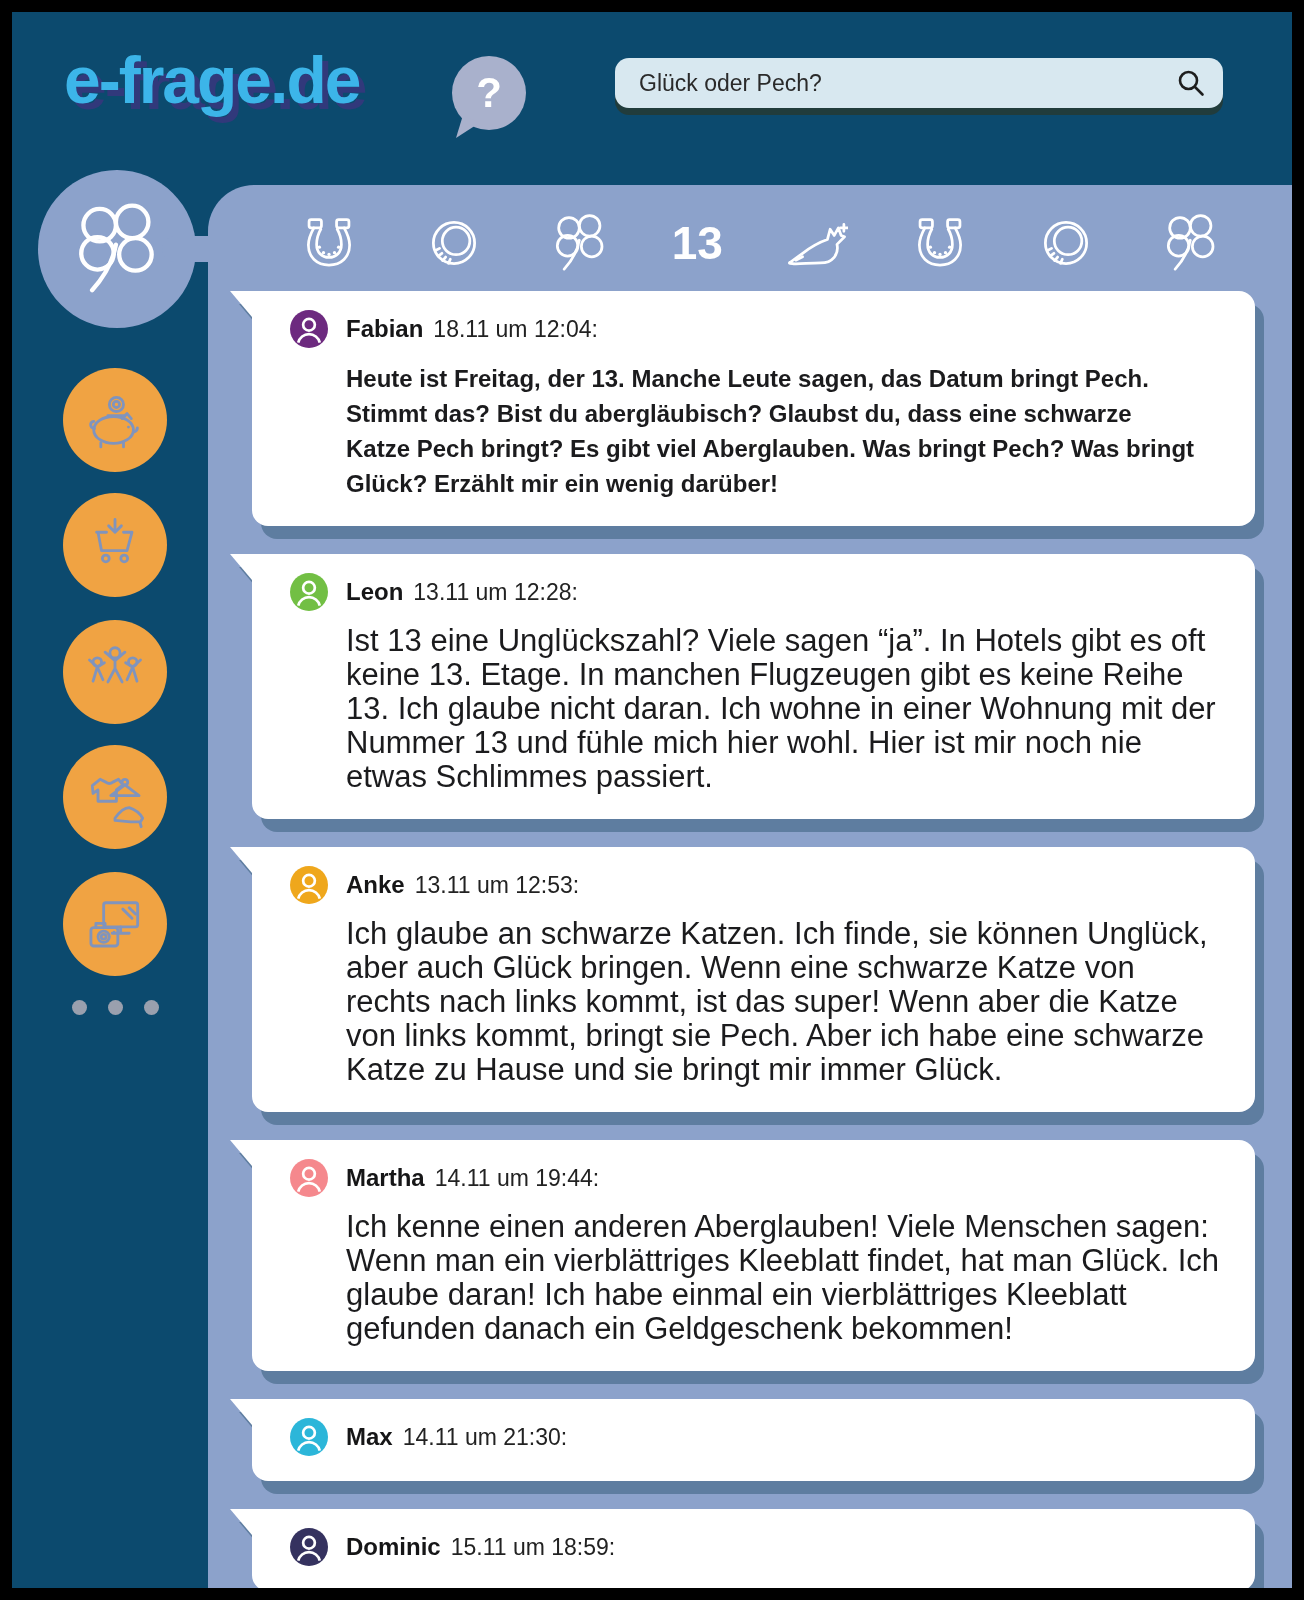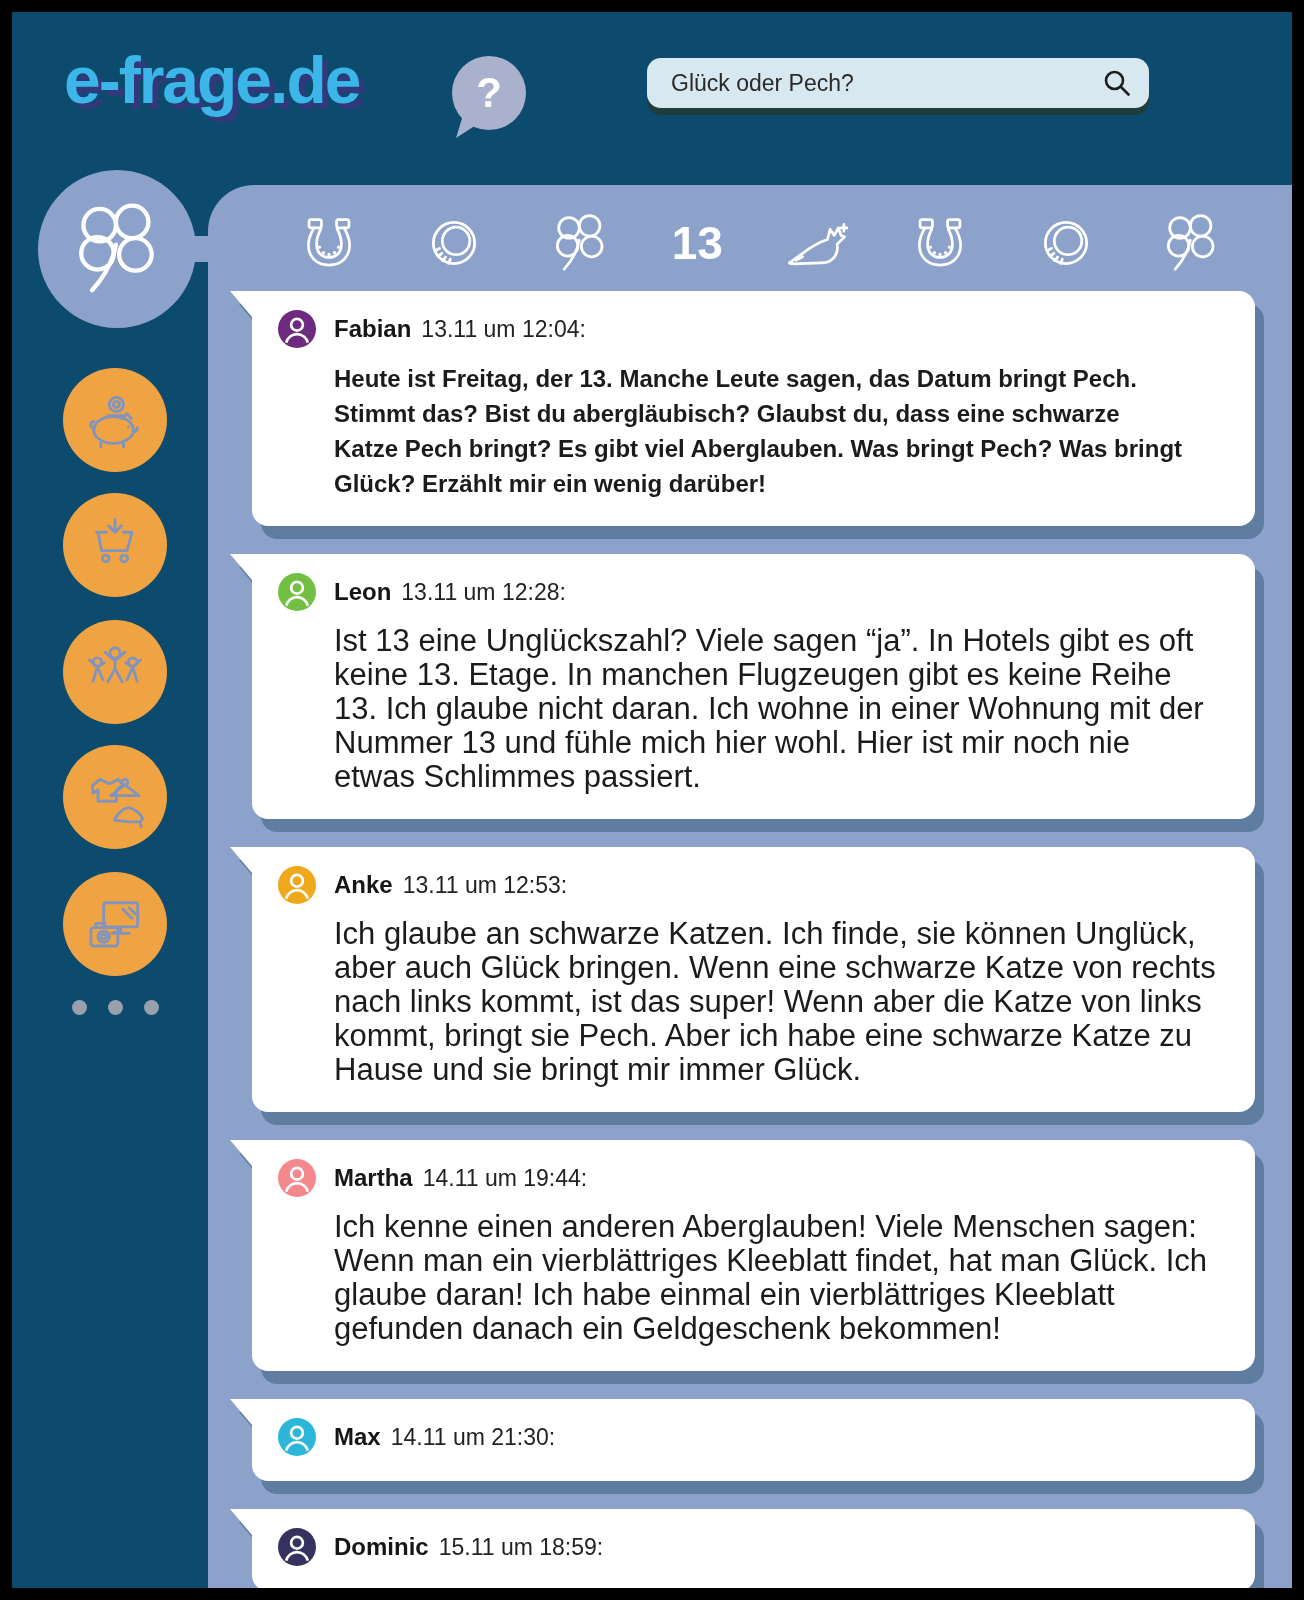--- a/index.html
+++ b/index.html
@@ -10,21 +10,21 @@
   }
   .page{position:absolute;left:12px;top:12px;width:1280px;height:1576px;background:#0c4a6e;overflow:hidden;}
 
   
   .logo{position:absolute;left:52px;top:30px;font-size:66px;font-weight:bold;letter-spacing:-2px;
         color:#3cb5e9;text-shadow:6px 6px 0 #31397b;cursor:pointer;}
   .qbubble{position:absolute;left:440px;top:44px;width:74px;height:74px;background:#a9b1cc;border-radius:50%;
            display:flex;align-items:center;justify-content:center;color:#fff;font-size:42px;font-weight:bold;}
   .qbubble::after{content:"";position:absolute;left:4px;bottom:-8px;width:24px;height:22px;background:#a9b1cc;
            clip-path:polygon(0 100%,28% 0,100% 30%);}
-  .searchbar{position:absolute;left:635px;top:46px;width:502px;height:50px;background:#d8e8f0;border-radius:14px;
+  .searchbar{position:absolute;left:603px;top:46px;width:608px;height:50px;background:#d8e8f0;border-radius:14px;
            box-shadow:0 7px 0 rgba(60,45,0,.45);display:flex;align-items:center;padding:0 16px 0 22px;box-sizing:border-box;justify-content:center;}
   .searchbar input{flex:1;background:transparent;border:none;outline:none;font-size:23px;color:#2a2a2a;
            font-family:inherit;}
   .search-ico{width:32px;height:32px;flex:0 0 auto;cursor:pointer;}
 
   
   .big-circle{position:absolute;left:26px;top:158px;width:158px;height:158px;border-radius:50%;background:#8ca2cb;
            display:flex;align-items:center;justify-content:center;cursor:pointer;}
   .connector{position:absolute;left:150px;top:224px;width:60px;height:26px;background:#8ca2cb;border-radius:13px;}
   .side-item{position:absolute;left:51px;width:104px;height:104px;border-radius:50%;background:#f0a343;
@@ -36,21 +36,21 @@
   
   .panel{position:absolute;left:196px;top:173px;right:0;bottom:0;background:#8ca2cb;border-top-left-radius:46px;}
   .banner{position:absolute;left:60px;right:40px;top:18px;height:80px;display:flex;align-items:center;
            justify-content:space-between;padding:0 28px;}
   .banner svg{width:66px;height:66px;}
   .banner .num{color:#fff;font-size:46px;font-weight:bold;}
 
   
   .cards{position:absolute;left:22px;right:37px;top:106px;display:flex;flex-direction:column;gap:28px;}
   .card{position:relative;margin-left:22px;background:#fff;border-radius:0 16px 16px 16px;
-        padding:19px 30px 25px 26px;filter:drop-shadow(9px 13px 0 #5e7da0);}
+        padding:19px 30px 25px 38px;filter:drop-shadow(9px 13px 0 #5e7da0);}
   .card::before{content:"";position:absolute;left:-22px;top:0;width:0;height:0;
         border-top:26px solid #fff;border-left:22px solid transparent;}
   .post-head{display:flex;align-items:center;}
   .avatar{width:38px;height:38px;flex:0 0 auto;}
   .post-name{font-size:24px;font-weight:bold;color:#161617;margin-left:18px;}
   .post-time{font-size:23px;color:#222;margin-left:10px;}
   .post-body{margin-left:56px;margin-top:13px;font-size:31px;line-height:34px;color:#1b1b1d;}
   .card.q .post-body{font-weight:bold;font-size:24px;line-height:35px;max-width:855px;}
   .card.w880 .post-body{max-width:885px;}
   .card.w770 .post-body{max-width:770px;}
@@ -204,21 +204,21 @@
     <div class="cards">
 
       <div class="card q">
         <div class="post-head">
           <svg class="avatar" viewBox="0 0 24 24">
             <circle cx="12" cy="12" r="12" fill="#6d2a7f"></circle>
             <circle cx="12" cy="9.3" r="3.7" fill="none" stroke="#fff" stroke-width="1.7"></circle>
             <path d="M5.2 20.6 a7 7 0 0 1 13.6 0" fill="none" stroke="#fff" stroke-width="1.7"></path>
           </svg>
           <span class="post-name">Fabian</span>
-          <span class="post-time">13.11 um 12:04:</span>
+          <span class="post-time">18.11 um 12:04:</span>
         </div>
         <div class="post-body">Heute ist Freitag, der 13. Manche Leute sagen, das Datum bringt Pech. Stimmt das? Bist du abergläubisch? Glaubst du, dass eine schwarze Katze Pech bringt? Es gibt viel Aberglauben. Was bringt Pech? Was bringt Glück? Erzählt mir ein wenig darüber!</div>
       </div>
 
       <div class="card w880">
         <div class="post-head">
           <svg class="avatar" viewBox="0 0 24 24">
             <circle cx="12" cy="12" r="12" fill="#72bf44"></circle>
             <circle cx="12" cy="9.3" r="3.7" fill="none" stroke="#fff" stroke-width="1.7"></circle>
             <path d="M5.2 20.6 a7 7 0 0 1 13.6 0" fill="none" stroke="#fff" stroke-width="1.7"></path>

